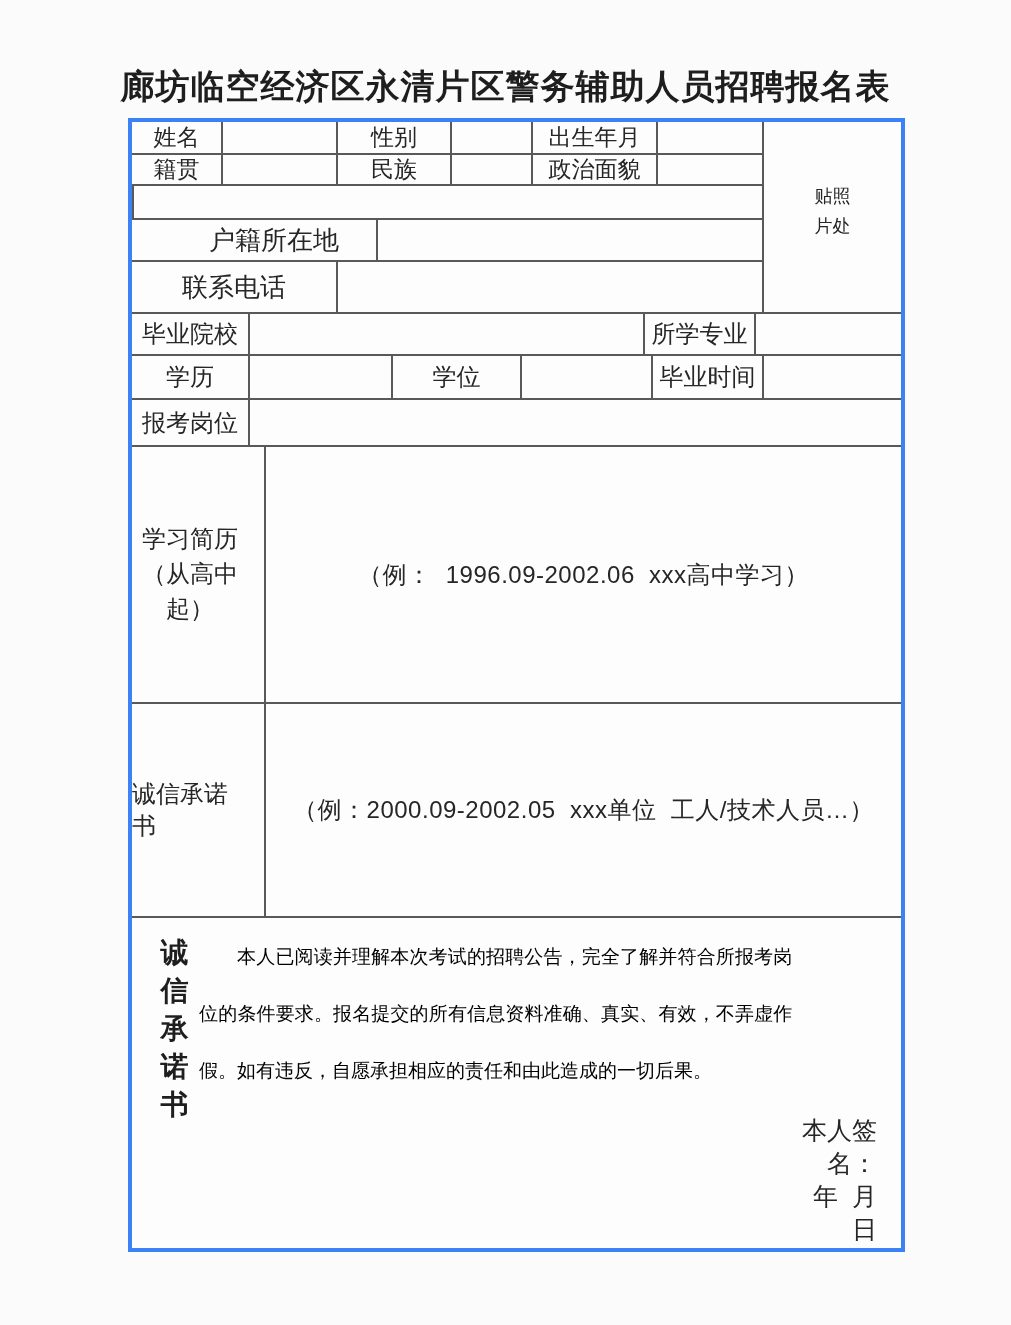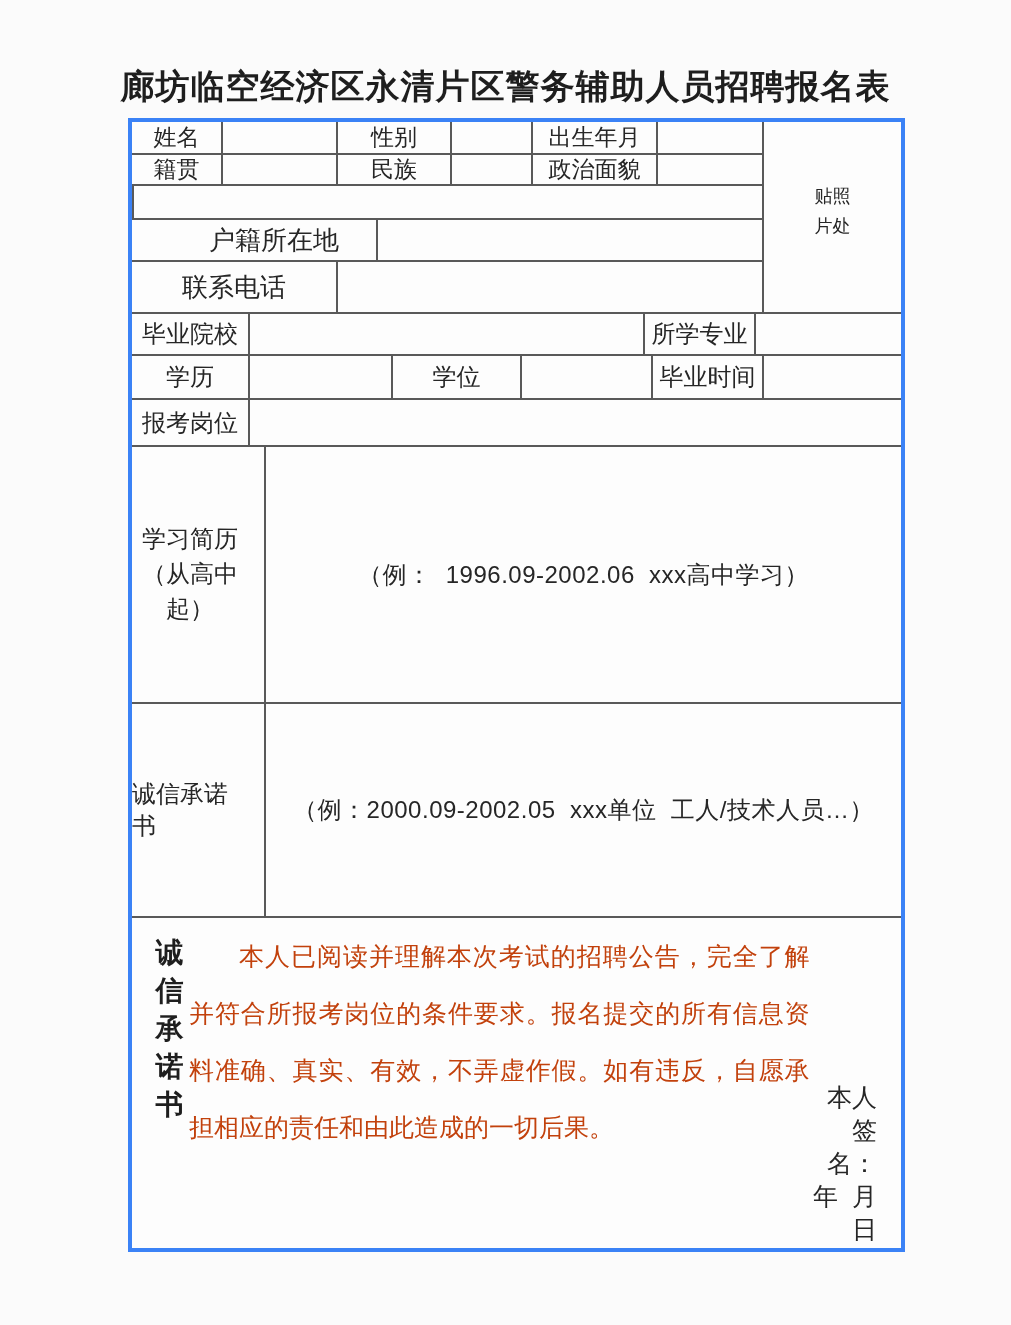--- a/index.html
+++ b/index.html
@@ -74,25 +74,25 @@
   }
   .pledge-title {
     margin-top:16px;
     text-align:center;
     font-size:28px;
     font-weight:bold;
     color:#1e1e1e;
   }
   .pledge-body {
     margin-top:10px;
-    font-size:25px;
+    font-size:19px;
     line-height:57px;
     text-align:justify;
     text-indent:2em;
-    color:#c2410c;
+    color:#000000;
   }
   .pledge-sign {
     margin-top:auto;
     text-align:right;
     padding:0 6px 10px 0;
     font-size:25px;
     white-space:pre-wrap;
   }
 </style>
 </head>

